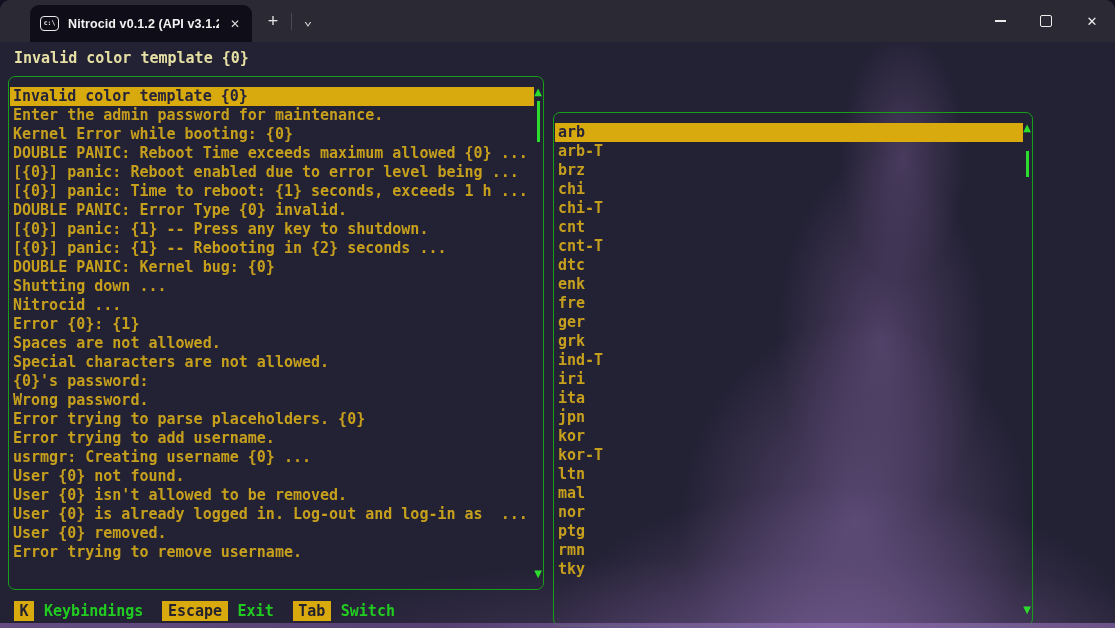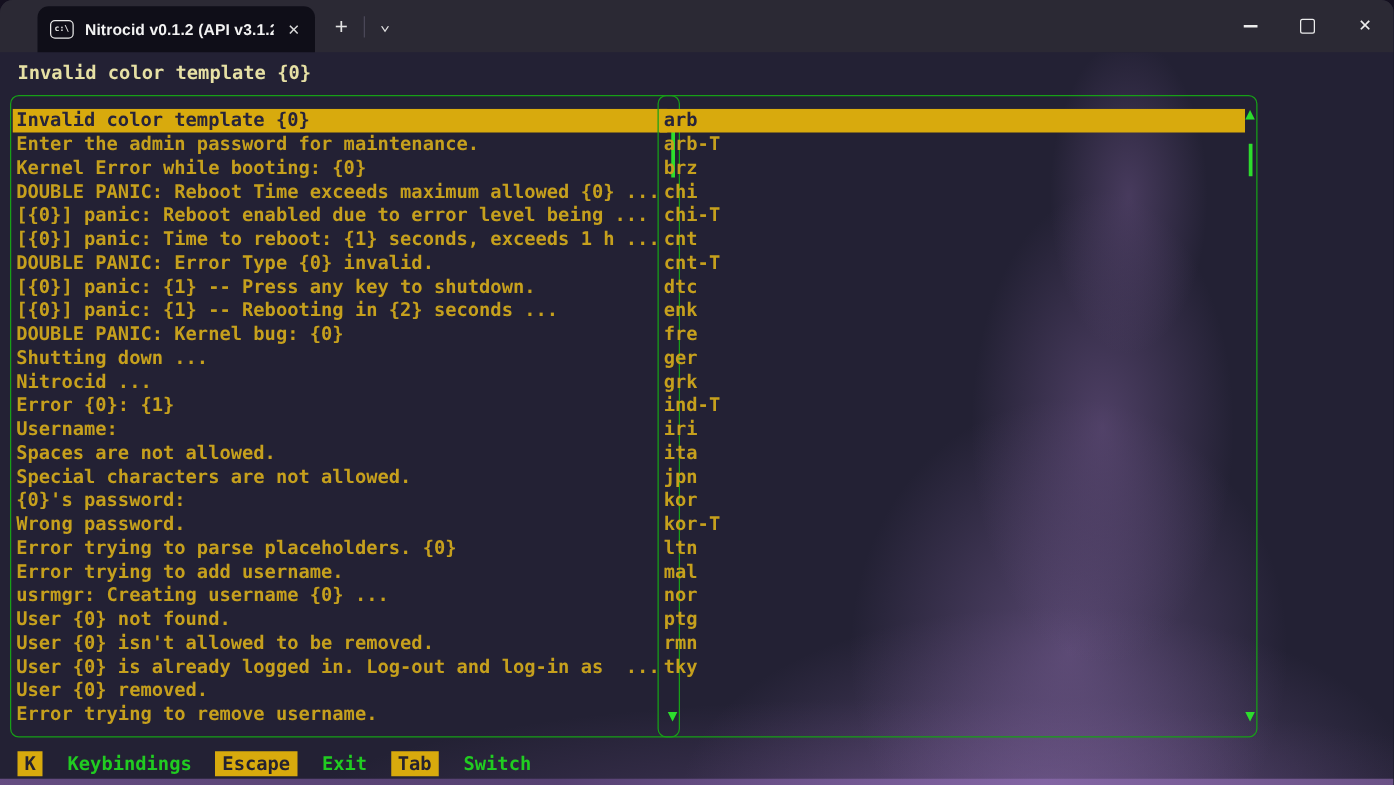--- a/index.html
+++ b/index.html
@@ -42,21 +42,21 @@
   .bottom-strip{position:absolute;left:0;right:0;bottom:0;height:5px;pointer-events:none;background:
     linear-gradient(90deg, rgba(112,84,142,.85) 0%, rgba(96,71,126,.8) 40%,
     rgba(132,102,165,.95) 75%, rgba(114,87,142,.9) 100%);}
 
   .screen-heading{position:absolute;left:14px;top:7px;font-size:15px;font-weight:bold;
     color:var(--heading,#e6e0a4);white-space:pre;}
 
   .panel{position:absolute;top:34px;height:514px;border:1px solid var(--border-green,#17a017);
     border-radius:7px;box-sizing:border-box;background:transparent;}
   .panel-left{left:8px;width:536px;}
-  .panel-right{left:526px;width:480px;}
+  .panel-right{left:553px;width:480px;margin-top:36px;}
 
   .list{position:absolute;left:1px;top:10px;right:9px;bottom:8px;overflow:hidden;}
   .row{height:19px;line-height:19px;font-size:15px;font-weight:bold;color:var(--gold,#c6a01d);
     padding-left:3px;white-space:pre;overflow:hidden;}
   .row.selected{background:var(--selection-bg,#d8aa0d);color:var(--selection-fg,#27243a);}
 
   .scrollcol{position:absolute;right:0;top:9px;bottom:9px;width:10px;}
   .scroll-arrow{position:absolute;right:0;width:10px;height:10px;color:var(--bright-green,#2ddd2d);
     font-size:10px;line-height:10px;text-align:center;font-family:"DejaVu Sans",sans-serif;}
   .scroll-up{top:1px;}
@@ -64,21 +64,21 @@
   .thumb{position:absolute;right:3px;width:3px;background:var(--bright-green,#2ddd2d);}
   .panel-left .thumb{top:15px;height:41px;}
   .panel-right .thumb{top:29px;height:26px;}
 
   
   .statusbar{position:absolute;left:14px;bottom:7px;height:20px;display:flex;align-items:center;
     font-size:15px;font-weight:bold;}
   .binding-group{display:flex;align-items:center;margin-right:19px;}
   .chip{background:var(--selection-bg,#d8aa0d);color:#25222f;padding:0 5.5px;height:20px;
     line-height:20px;display:inline-block;white-space:pre;}
-  .action{color:var(--status-green,#21cc21);margin-left:20px;white-space:pre;}
+  .action{color:var(--status-green,#21cc21);margin-left:10px;white-space:pre;}
 </style>
 </head>
 <body>
 
 <div class="window">
 
   <div class="titlebar">
     <div class="tab">
       <span class="tab-icon">c:\</span>
       <span class="tab-title">Nitrocid v0.1.2 (API v3.1.27.48)</span>
@@ -117,21 +117,20 @@
           <div class="row">DOUBLE PANIC: Reboot Time exceeds maximum allowed {0} ...</div>
           <div class="row">[{0}] panic: Reboot enabled due to error level being ...</div>
           <div class="row">[{0}] panic: Time to reboot: {1} seconds, exceeds 1 h ...</div>
           <div class="row">DOUBLE PANIC: Error Type {0} invalid.</div>
           <div class="row">[{0}] panic: {1} -- Press any key to shutdown.</div>
           <div class="row">[{0}] panic: {1} -- Rebooting in {2} seconds ...</div>
           <div class="row">DOUBLE PANIC: Kernel bug: {0}</div>
           <div class="row">Shutting down ...</div>
           <div class="row">Nitrocid ...</div>
           <div class="row">Error {0}: {1}</div>
-          <div class="row">Username:</div>
           <div class="row">Spaces are not allowed.</div>
           <div class="row">Special characters are not allowed.</div>
           <div class="row">{0}'s password:</div>
           <div class="row">Wrong password.</div>
           <div class="row">Error trying to parse placeholders. {0}</div>
           <div class="row">Error trying to add username.</div>
           <div class="row">usrmgr: Creating username {0} ...</div>
           <div class="row">User {0} not found.</div>
           <div class="row">User {0} isn't allowed to be removed.</div>
           <div class="row">User {0} is already logged in. Log-out and log-in as  ...</div>

